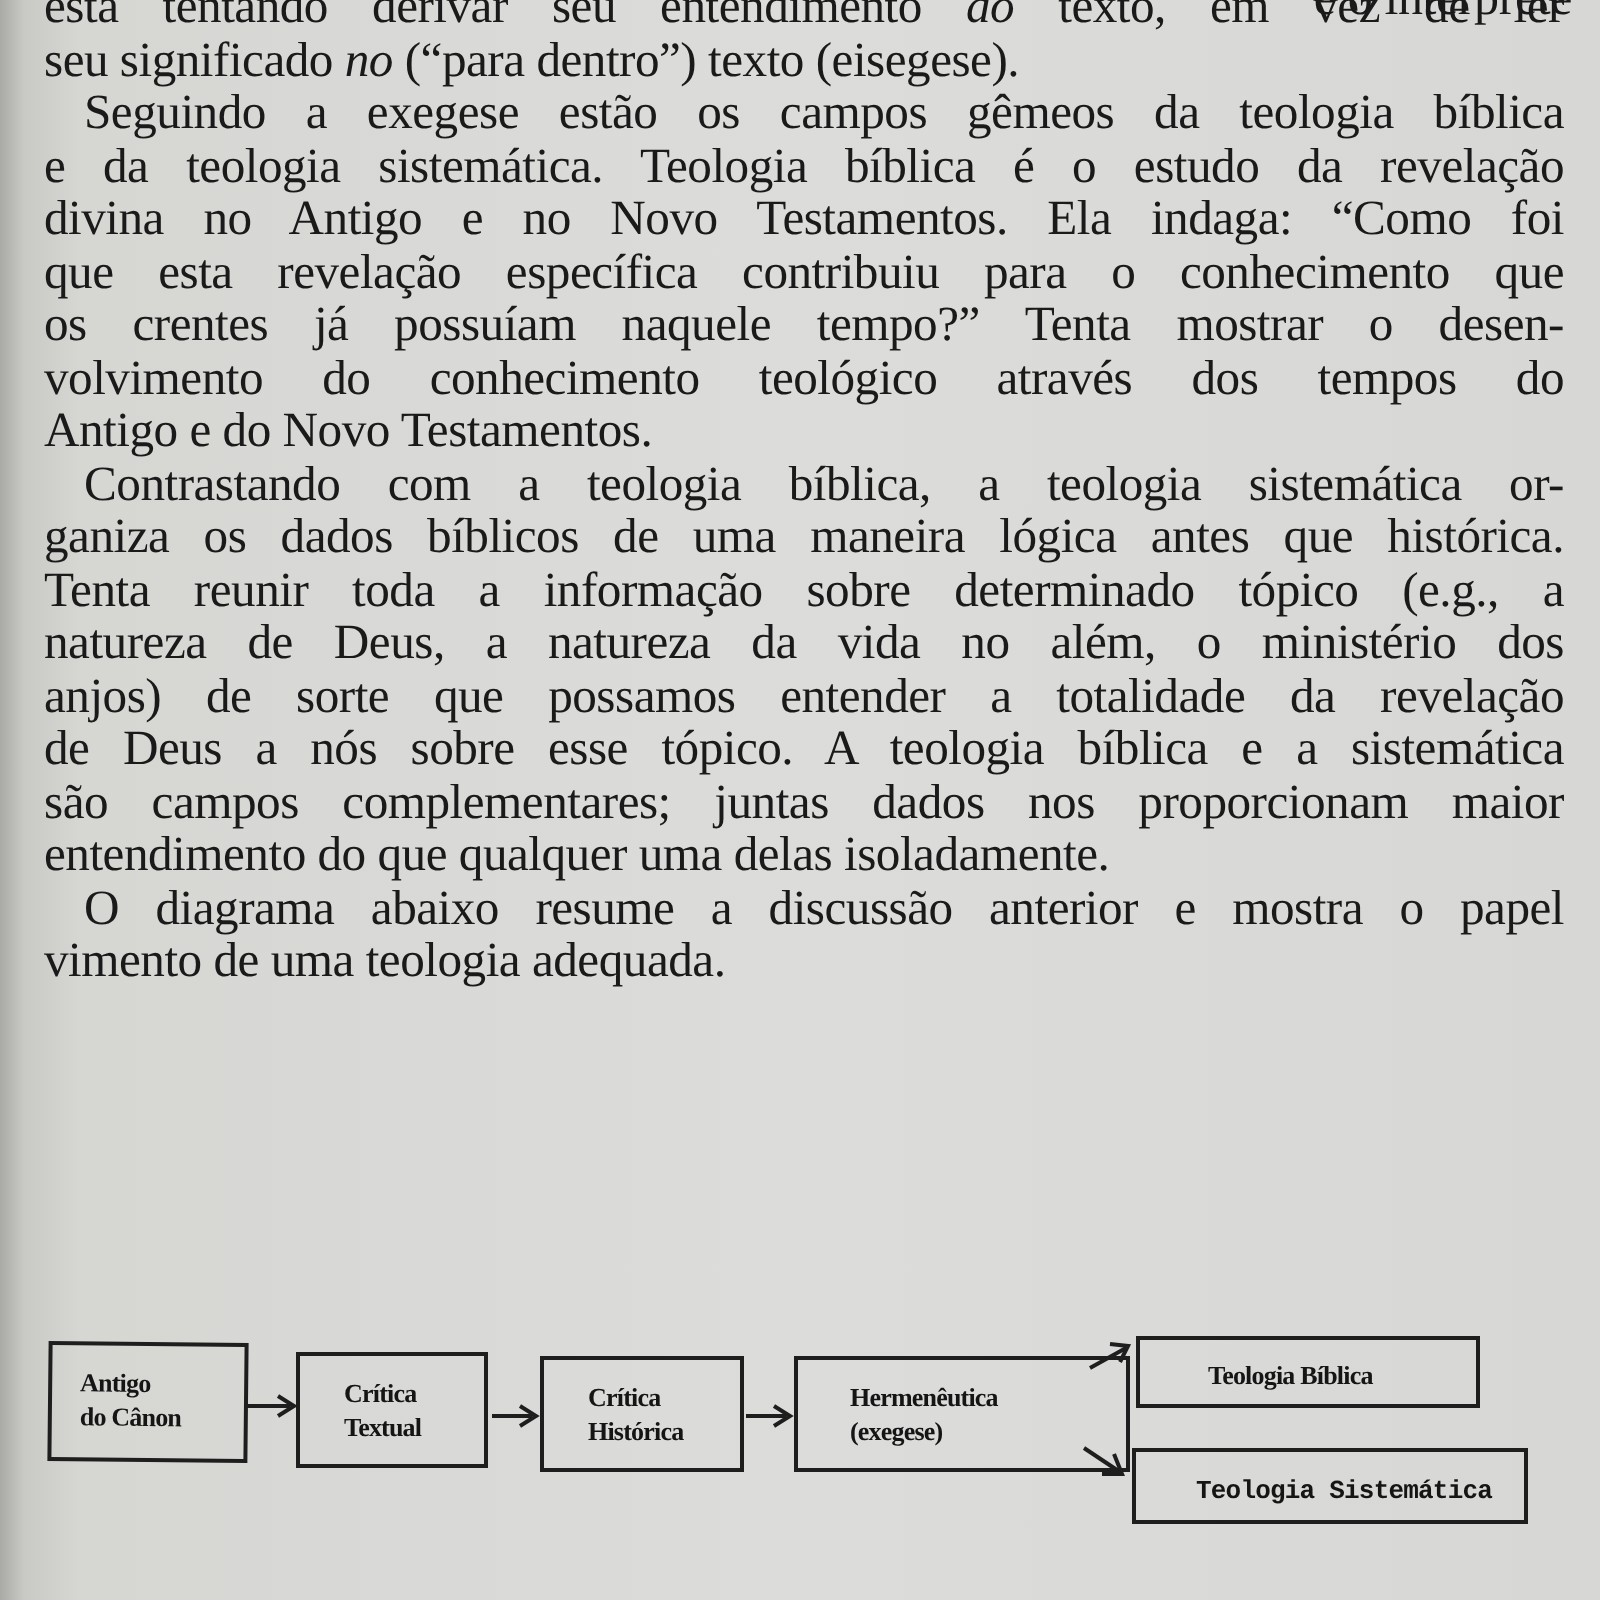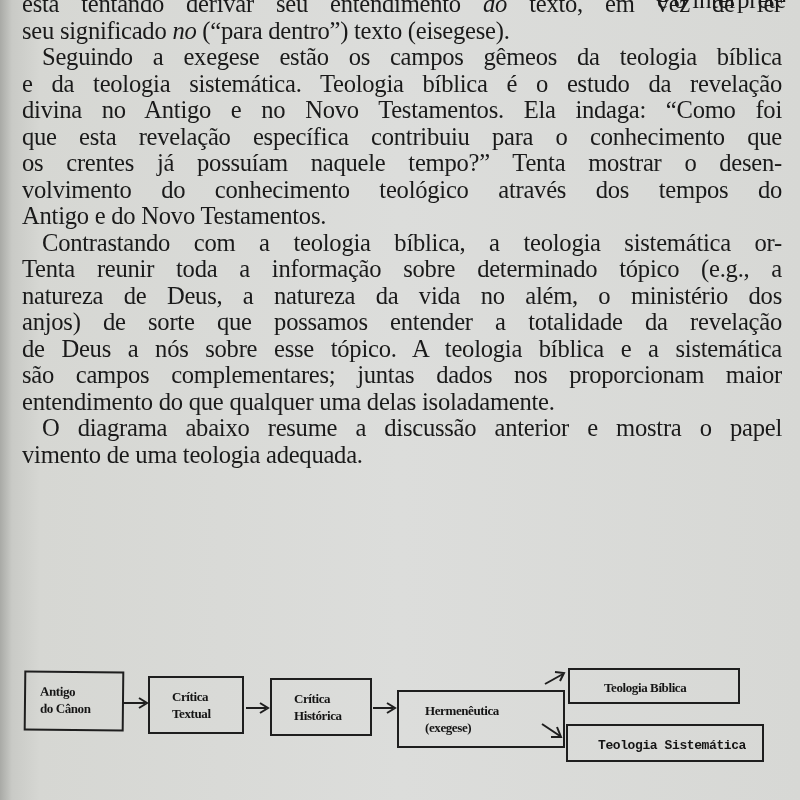--- a/index.html
+++ b/index.html
@@ -91,20 +91,21 @@
 
     <span class="line indent">Seguindo a exegese estão os campos gêmeos da teologia bíblica</span>
     <span class="line">e da teologia sistemática. Teologia bíblica é o estudo da revelação</span>
     <span class="line">divina no Antigo e no Novo Testamentos. Ela indaga: “Como foi</span>
     <span class="line">que esta revelação específica contribuiu para o conhecimento que</span>
     <span class="line">os crentes já possuíam naquele tempo?” Tenta mostrar o desen-</span>
     <span class="line">volvimento do conhecimento teológico através dos tempos do</span>
     <span class="line last">Antigo e do Novo Testamentos.</span>
 
     <span class="line indent">Contrastando com a teologia bíblica, a teologia sistemática or-</span>
+    <span class="line">ganiza os dados bíblicos de uma maneira lógica antes que histórica.</span>
     <span class="line">Tenta reunir toda a informação sobre determinado tópico (e.g., a</span>
     <span class="line">natureza de Deus, a natureza da vida no além, o ministério dos</span>
     <span class="line">anjos) de sorte que possamos entender a totalidade da revelação</span>
     <span class="line">de Deus a nós sobre esse tópico. A teologia bíblica e a sistemática</span>
     <span class="line">são campos complementares; juntas dados nos proporcionam maior</span>
     <span class="line last">entendimento do que qualquer uma delas isoladamente.</span>
 
     <span class="line indent">O diagrama abaixo resume a discussão anterior e mostra o papel</span>
     <span class="line last">vimento de uma teologia adequada.</span>
   </div>
@@ -119,21 +120,21 @@
     <div class="box" style="left:148px; top:36px; width:96px; height:58px; padding:10px 0 0 22px;">
       <span class="lbl">Crítica</span>
       <span class="lbl">Textual</span>
     </div>
 
     <div class="box" style="left:270px; top:38px; width:102px; height:58px; padding:10px 0 0 22px;">
       <span class="lbl">Crítica</span>
       <span class="lbl">Histórica</span>
     </div>
 
-    <div class="box" style="left:397px; top:38px; width:168px; height:58px; padding:10px 0 0 26px;margin-top:12px;">
+    <div class="box" style="left:397px; top:38px; width:168px; height:58px; padding:10px 0 0 26px;">
       <span class="lbl">Hermenêutica</span>
       <span class="lbl">(exegese)</span>
     </div>
 
     <div class="box" style="left:568px; top:28px; width:172px; height:36px; padding:9px 0 0 34px;">
       <span class="lbl">Teologia Bíblica</span>
     </div>
 
     <div class="box" style="left:566px; top:84px; width:198px; height:38px; padding:11px 0 0 30px;font-family:Liberation Mono, monospace;">
       <span class="lbl">Teologia Sistemática</span>

